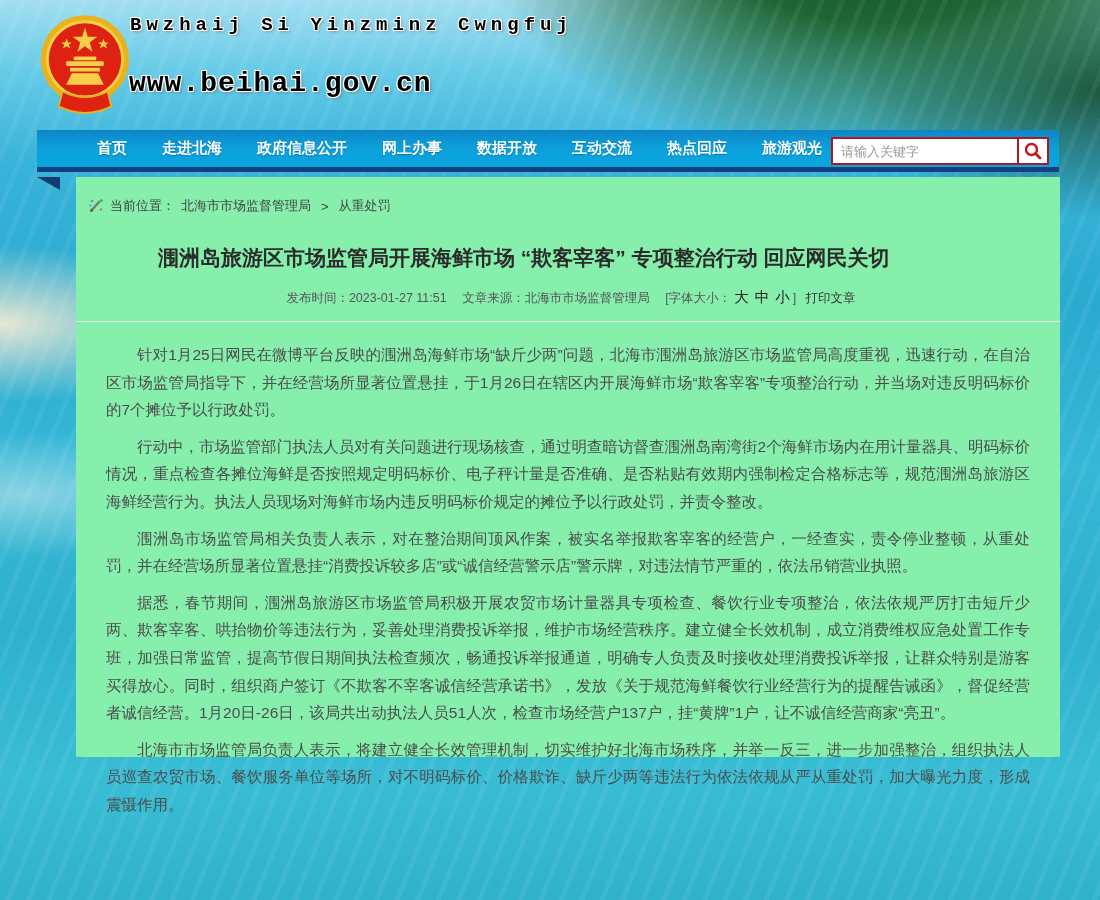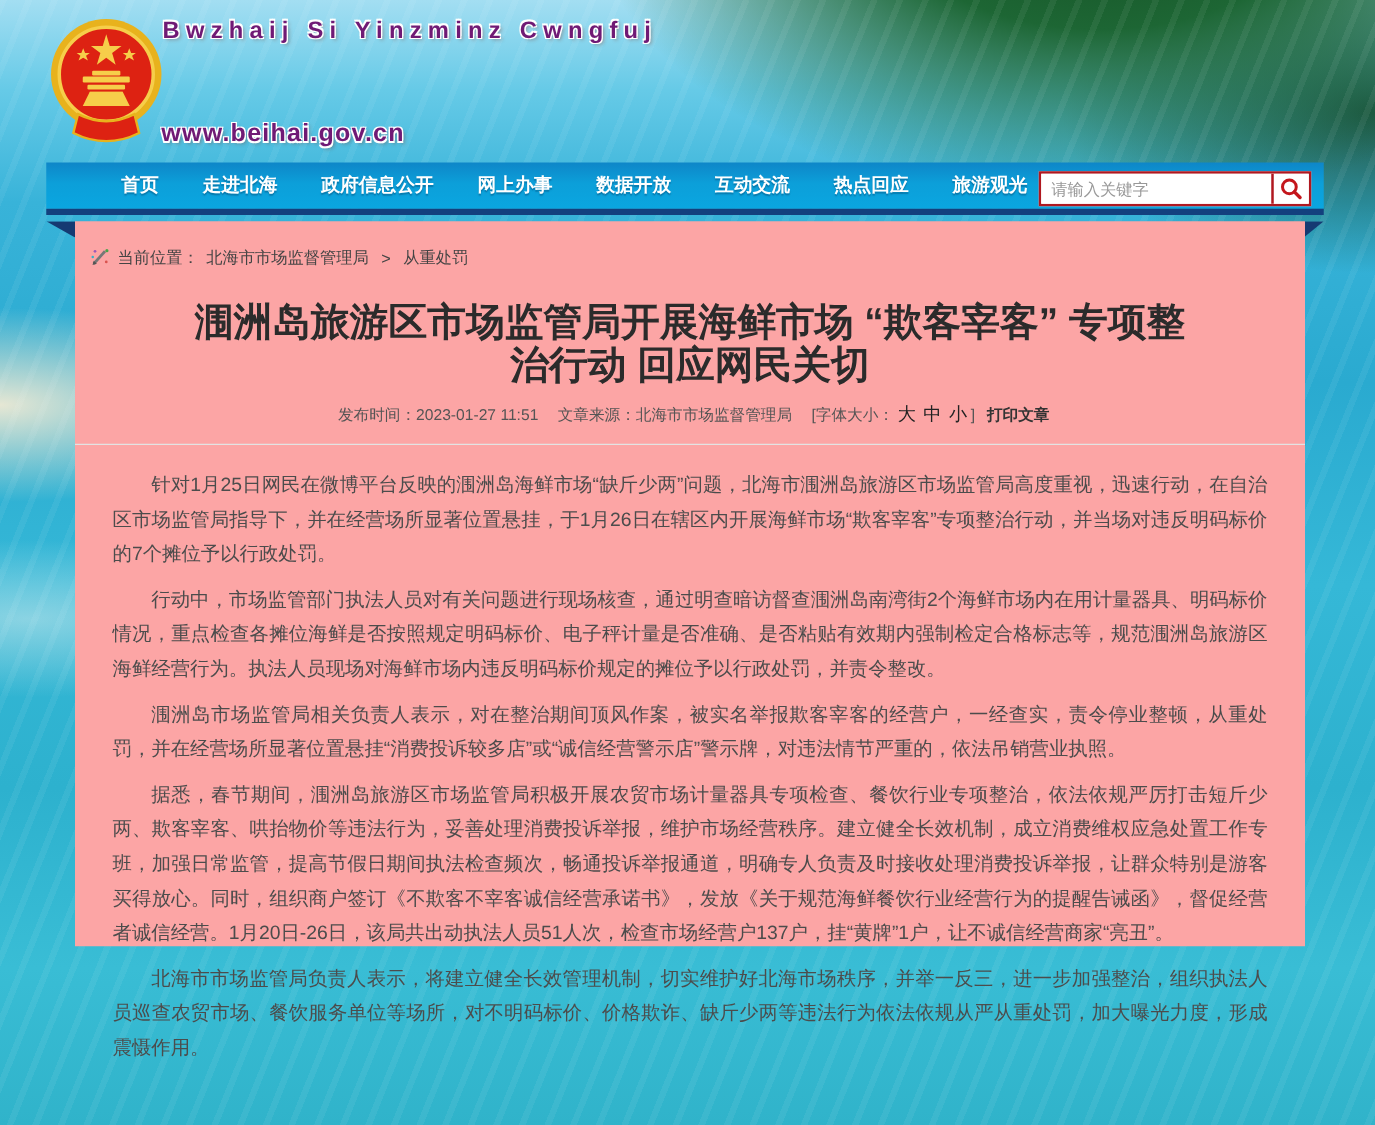--- a/index.html
+++ b/index.html
@@ -19,26 +19,27 @@
       linear-gradient(180deg,#a3def2 0%,#66cae7 8%,#38b3d9 18%,#2aaad0 34%,#35b8d7 52%,#2db1ce 70%,#39bdd5 86%,#30b3ca 100%);
   }
   .bg::after{
     content:"";position:absolute;inset:0;
     background:repeating-linear-gradient(112deg, rgba(255,255,255,.06) 0 5px, rgba(255,255,255,0) 5px 19px);
   }
   
   .banner{position:absolute;top:0;left:0;width:100%;height:130px;}
   .emblem{position:absolute;left:38px;top:12px;width:94px;height:106px;}
   .outline-red{
-    color:#701a75;font-weight:bold;position:absolute;white-space:nowrap;
+    color:#000000;font-weight:bold;position:absolute;white-space:nowrap;
     text-shadow:-1px -1px 0 #fff,1px -1px 0 #fff,-1px 1px 0 #fff,1px 1px 0 #fff,2px 2px 3px rgba(120,40,20,.35);
+    font-family:Liberation Mono, monospace;
   }
   .zhuang{left:130px;top:14px;font-size:19px;letter-spacing:5px;}
   .sitename{left:126px;top:36px;font-size:37px;letter-spacing:2px;}
-  .siteurl{left:129px;top:96px;font-size:20px;letter-spacing:1px;}
+  .siteurl{left:129px;top:68px;font-size:28px;letter-spacing:1px;}
   
   .nav{
     position:absolute;top:130px;left:37px;width:1022px;height:42px;
     background:linear-gradient(180deg,#0e86c8 0%,#0c9fd9 45%,#0aa6e0 100%);
     border-bottom:5px solid #13407e;
     display:flex;align-items:center;gap:35px;padding-left:60px;box-sizing:border-box;
   }
   .nav a{color:#fff;font-size:15px;font-weight:bold;text-decoration:none;cursor:pointer;
     text-shadow:0 1px 1px rgba(0,60,100,.4);}
   .fold{position:absolute;background:#153a72;width:23px;height:13px;top:177px;}
@@ -51,31 +52,31 @@
   .search input{
     border:none;outline:none;width:168px;padding:0 8px;font-size:13px;color:#333;
     font-family:"Liberation Sans","DejaVu Sans",sans-serif;
   }
   .search input::placeholder{color:#999;}
   .search button{
     width:30px;border:none;border-left:2px solid #b01820;background:#fff;cursor:pointer;
     display:flex;align-items:center;justify-content:center;padding:0;
   }
   
-  .panel{position:absolute;top:177px;left:60px;width:984px;height:580px;background:#fca5a5;box-sizing:border-box;}
+  .panel{position:absolute;top:177px;left:76px;width:984px;height:580px;background:#86efac;box-sizing:border-box;}
   .breadcrumb{display:flex;align-items:center;gap:6px;margin:20px 14px 0 12px;font-size:13px;color:#444;}
   .breadcrumb a{color:#444;text-decoration:none;cursor:pointer;}
   h1.title{
-    margin:26px auto 0;max-width:820px;text-align:center;
-    font-size:31px;line-height:34px;color:#2b2b2b;font-weight:bold;
+    margin:26px auto 0;max-width:820px;
+    font-size:21px;line-height:34px;color:#2b2b2b;font-weight:bold;
   }
   .meta{text-align:center;margin-top:13px;font-size:12.5px;color:#555;}
   .meta .seg{margin:0 6px;}
   .meta .size a{font-size:14.5px;color:#222;margin:0 3px;text-decoration:none;cursor:pointer;}
-  .meta .print{color:#333;text-decoration:none;cursor:pointer;font-weight:bold;margin-top:25px;}
+  .meta .print{color:#333;text-decoration:none;cursor:pointer;font-weight:normal;margin-top:25px;}
   .divider{border-bottom:1px solid #e3e3e3;margin:14px 0 0;}
   .article{padding:19px 30px 0;}
   .article p{
     font-size:15.5px;color:#4c4c4c;line-height:27.6px;text-indent:2em;
     text-align:justify;margin:0 0 9px;
   }
 </style>
 </head>
 <body>
 

